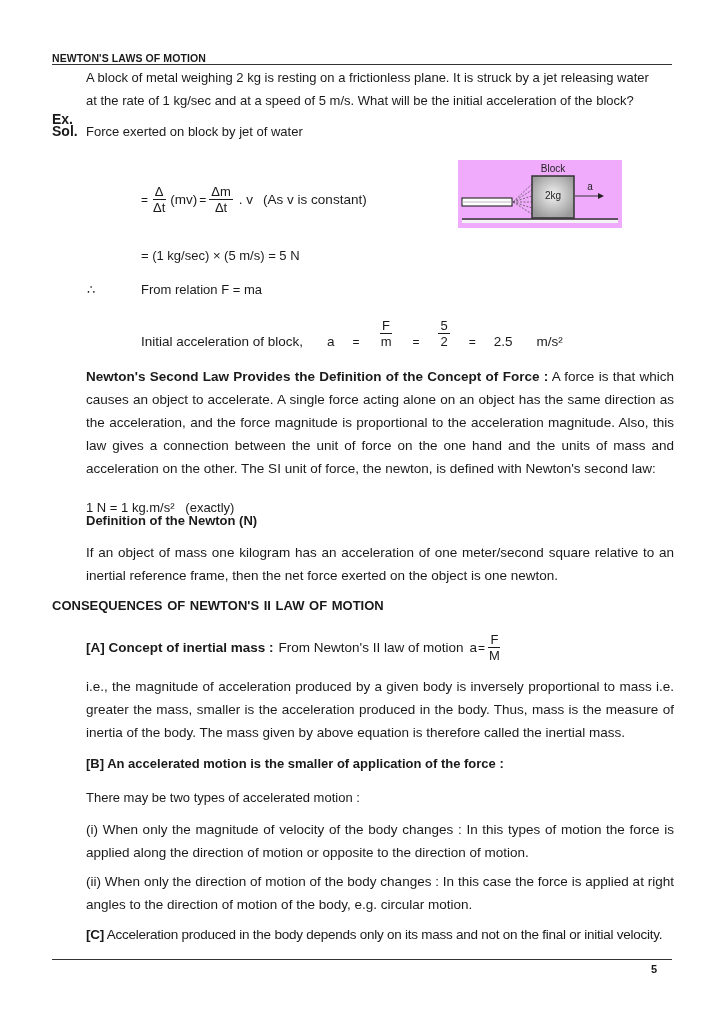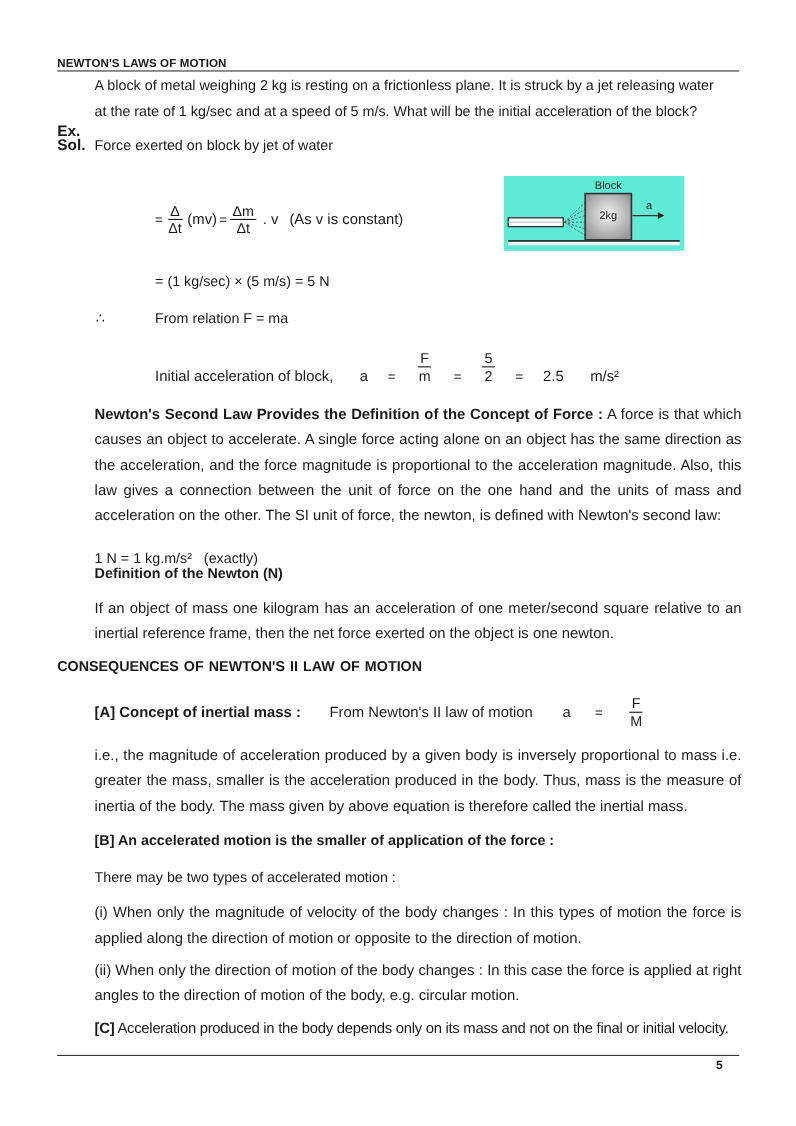--- a/index.html
+++ b/index.html
@@ -11,22 +11,22 @@
   .footer-rule { left: 52px; top: 959px; width: 620px; height: 0; border-top: 1.5px solid #333; }
   .page-num { left: 651px; top: 963px; font-size: 11px; font-weight: bold; }
   .label { font-weight: bold; font-size: 13.5px; }
   .txt { font-size: 13px; line-height: 23px; }
   .para { left: 86px; width: 588px; text-align: justify; font-size: 13.5px; line-height: 23px; }
   .b { font-weight: bold; }
   .frac { display: inline-flex; flex-direction: column; align-items: center; vertical-align: middle; line-height: 15px; font-size: 13px; margin: 0 1px; }
   .frac .num { border-bottom: 1px solid #1a1a1a; padding: 0 2px; }
   .frac .den { padding: 0 2px; }
   .eq-sign { font-size: 12px; }
-  .math { font-size: 13.5px; gap: 21px; }
-  .diagram { left: 458px; top: 160px; width: 164px; height: 68px; background: #5eead4; }
+  .math { font-size: 13.5px; }
+  .diagram { left: 458px; top: 160px; width: 164px; height: 68px; background: #f0abfc; }
 </style>
 </head>
 <body>
 
 <div class="abs header-title">NEWTON'S LAWS OF MOTION</div>
 <div class="abs header-rule"></div>
 
 <div class="abs label" style="left:52px; top:83px; font-size:14px;margin-top:28px;">Ex.</div>
 <div class="abs txt" style="left:86px; top:66px; width:590px; white-space:nowrap;">A block of metal weighing 2 kg is resting on a frictionless plane. It is struck by a jet releasing water</div>
 <div class="abs txt" style="left:86px; top:89px; width:590px; white-space:nowrap;">at the rate of 1 kg/sec and at a speed of 5 m/s. What will be the initial acceleration of the block?</div>

